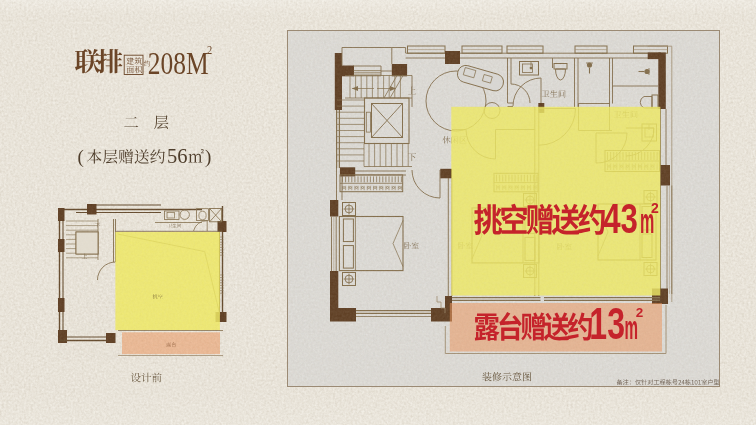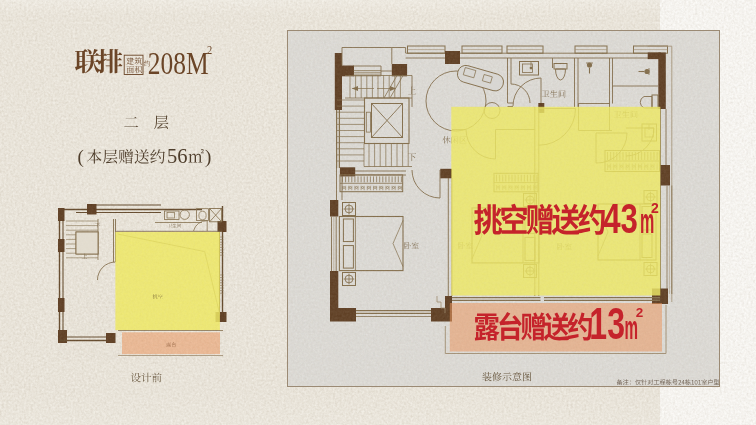--- a/index.html
+++ b/index.html
@@ -1,16 +1,16 @@
 <!DOCTYPE html>
 <html><head><meta charset="utf-8">
 <style>
 html,body{margin:0;padding:0;}
 body{width:756px;height:425px;overflow:hidden;font-family:"Liberation Sans",sans-serif;}
-.page{position:relative;width:660px;height:425px;background:#d946ef;}
+.page{position:relative;width:756px;height:425px;background:#d946ef;}
 .tex{position:absolute;inset:0;
  background:linear-gradient(180deg, #f0ece3 0, #e7e1d5 16px, #e6e0d4 92%, #eae5da 100%);}
 svg{position:absolute;left:0;top:0;}
 </style></head>
 <body>
 
 <div class="page">
 
 <div class="tex"></div>
 <svg width="756" height="425" viewBox="0 0 756 425">

